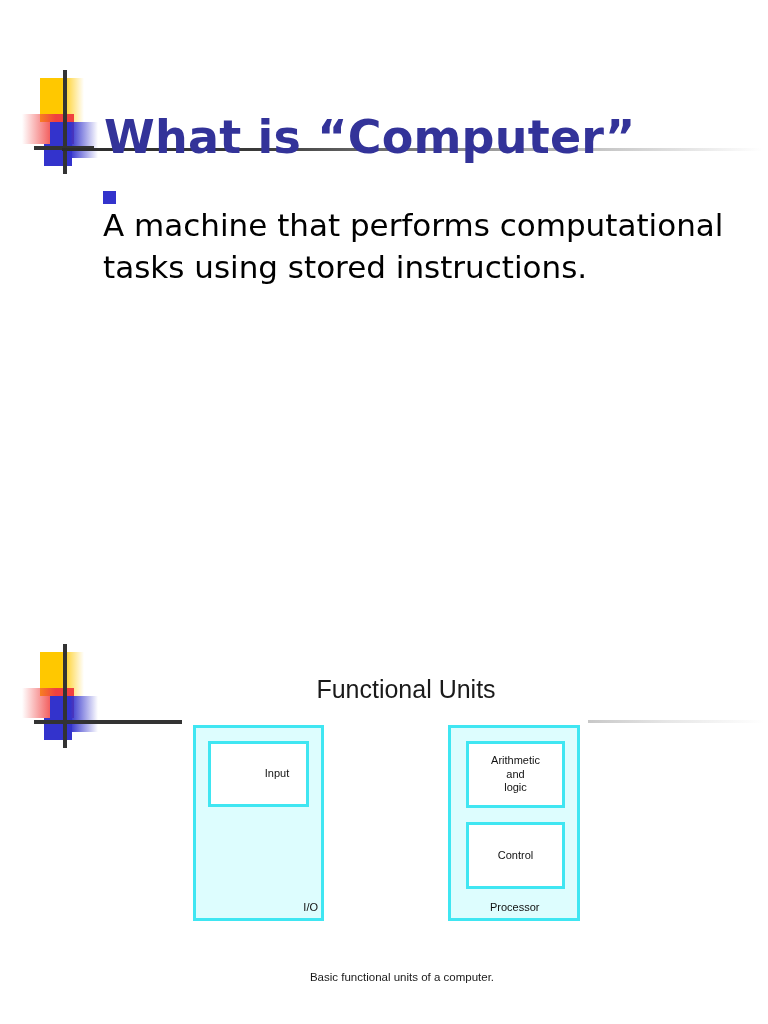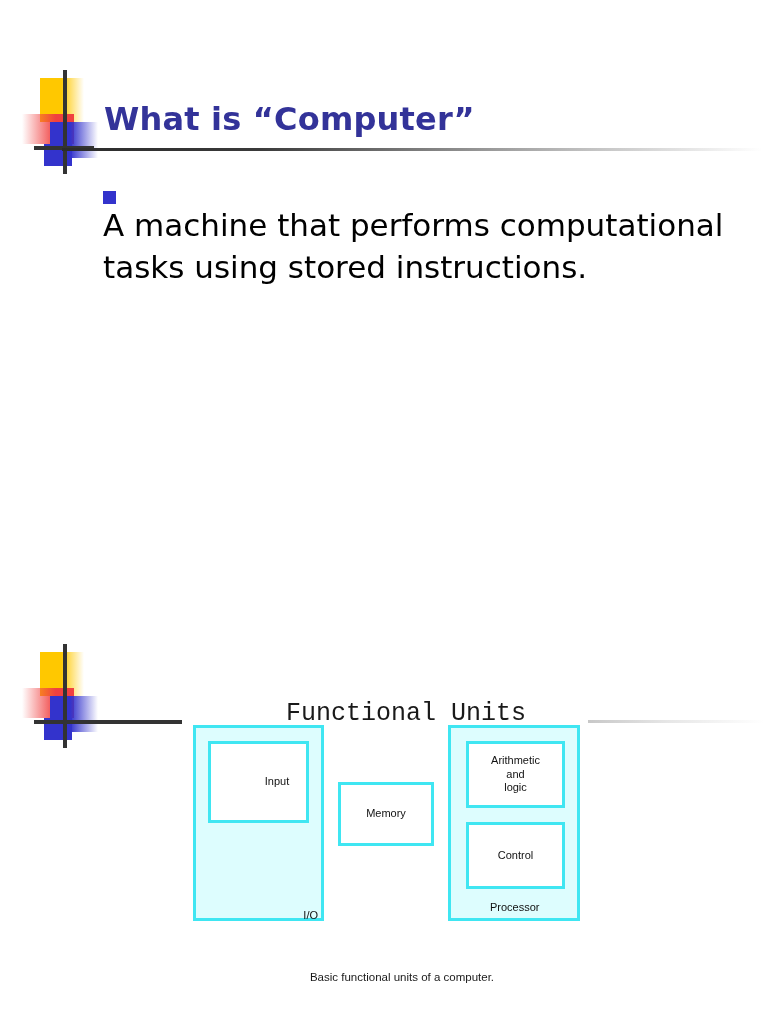--- a/index.html
+++ b/index.html
@@ -60,21 +60,21 @@
 
   .title-rule {
     position: absolute;
     left: 62px; top: 148px;
     width: 700px; height: 3px;
     background: linear-gradient(to right, #2b2b2b 0%, #3a3a3a 28%, #b9b9b9 72%, rgba(255,255,255,0) 100%);
   }
   .slide-title {
     position: absolute;
     left: 104px; top: 79px;
-    font-size: 32px;
+    font-size: 46px;
     letter-spacing: 0.2px;
     color: #333399;
     font-family: "DejaVu Sans", sans-serif;
     white-space: nowrap;
   }
 
   
   .bullet-row {
     position: absolute;
     left: 103px; top: 175px;
@@ -107,22 +107,21 @@
     background: linear-gradient(to right, rgba(190,190,190,0.85) 0%, rgba(210,210,210,0.55) 45%, rgba(255,255,255,0) 100%);
   }
 
   .section-heading {
     position: absolute;
     left: 0; top: 675px;
     width: 768px;
     text-align: center;
     font-size: 25px;
     color: #1a1a1a;
-    font-family: Liberation Mono, monospace;
-    margin-top: 24px;
+    font-family: Liberation Sans, sans-serif;
   }
   .section-heading span { position: relative; left: 22px; }
 
   
   .diagram { position: absolute; left: 0; top: 0; width: 768px; height: 1024px; }
 
   .unit-group {
     position: absolute;
     background: #ddfdfe;
     border: 3px solid #3fe6f2;
@@ -138,35 +137,35 @@
     box-sizing: border-box;
     display: flex;
     align-items: center;
     justify-content: center;
     text-align: center;
     font-size: 11px;
     line-height: 1.25;
     color: #111111;
     font-family: "Liberation Sans", sans-serif;
   }
-  #box-input   { left: 208px; top: 741px; width: 101px; height: 82px; padding-left: 37px; }
+  #box-input   { left: 208px; top: 741px; width: 101px; height: 66px; padding-left: 37px; }
   #box-output  { left: 208px; top: 822px; width: 101px; height: 67px; }
   #box-memory  { left: 338px; top: 782px; width: 96px;  height: 64px; }
   #box-alu     { left: 466px; top: 741px; width: 99px;  height: 67px; }
   #box-control { left: 466px; top: 822px; width: 99px;  height: 67px; }
 
   .group-label {
     position: absolute;
     font-size: 11px;
     color: #111111;
     font-family: "Liberation Sans", sans-serif;
     white-space: nowrap;
     overflow: hidden;
   }
-  #label-io   { left: 234px; top: 901px; width: 84px; text-align: right; margin-top: 8px; }
+  #label-io   { left: 234px; top: 901px; width: 84px; text-align: right; }
   #label-proc { left: 490px; top: 901px; width: 87px; text-align: left; }
 
   .diagram-caption {
     position: absolute;
     left: 0; top: 971px;
     width: 768px;
     text-align: center;
     font-size: 11.5px;
     color: #1a1a1a;
     font-family: "Liberation Sans", sans-serif;
@@ -209,21 +208,20 @@
 </div>
 
 <div class="diagram">
 
   <div class="unit-group" id="group-io"></div>
   <div class="unit-group" id="group-proc"></div>
 
   <div class="unit-box" id="box-input">Input</div>
 
 
-  <div class="unit-box" id="box-memory">Memory</div>
 
   <div class="unit-box" id="box-alu">
     <div>
       <div>Arithmetic</div>
       <div>and</div>
       <div>logic</div>
     </div>
   </div>
 
   <div class="unit-box" id="box-control">Control</div>

